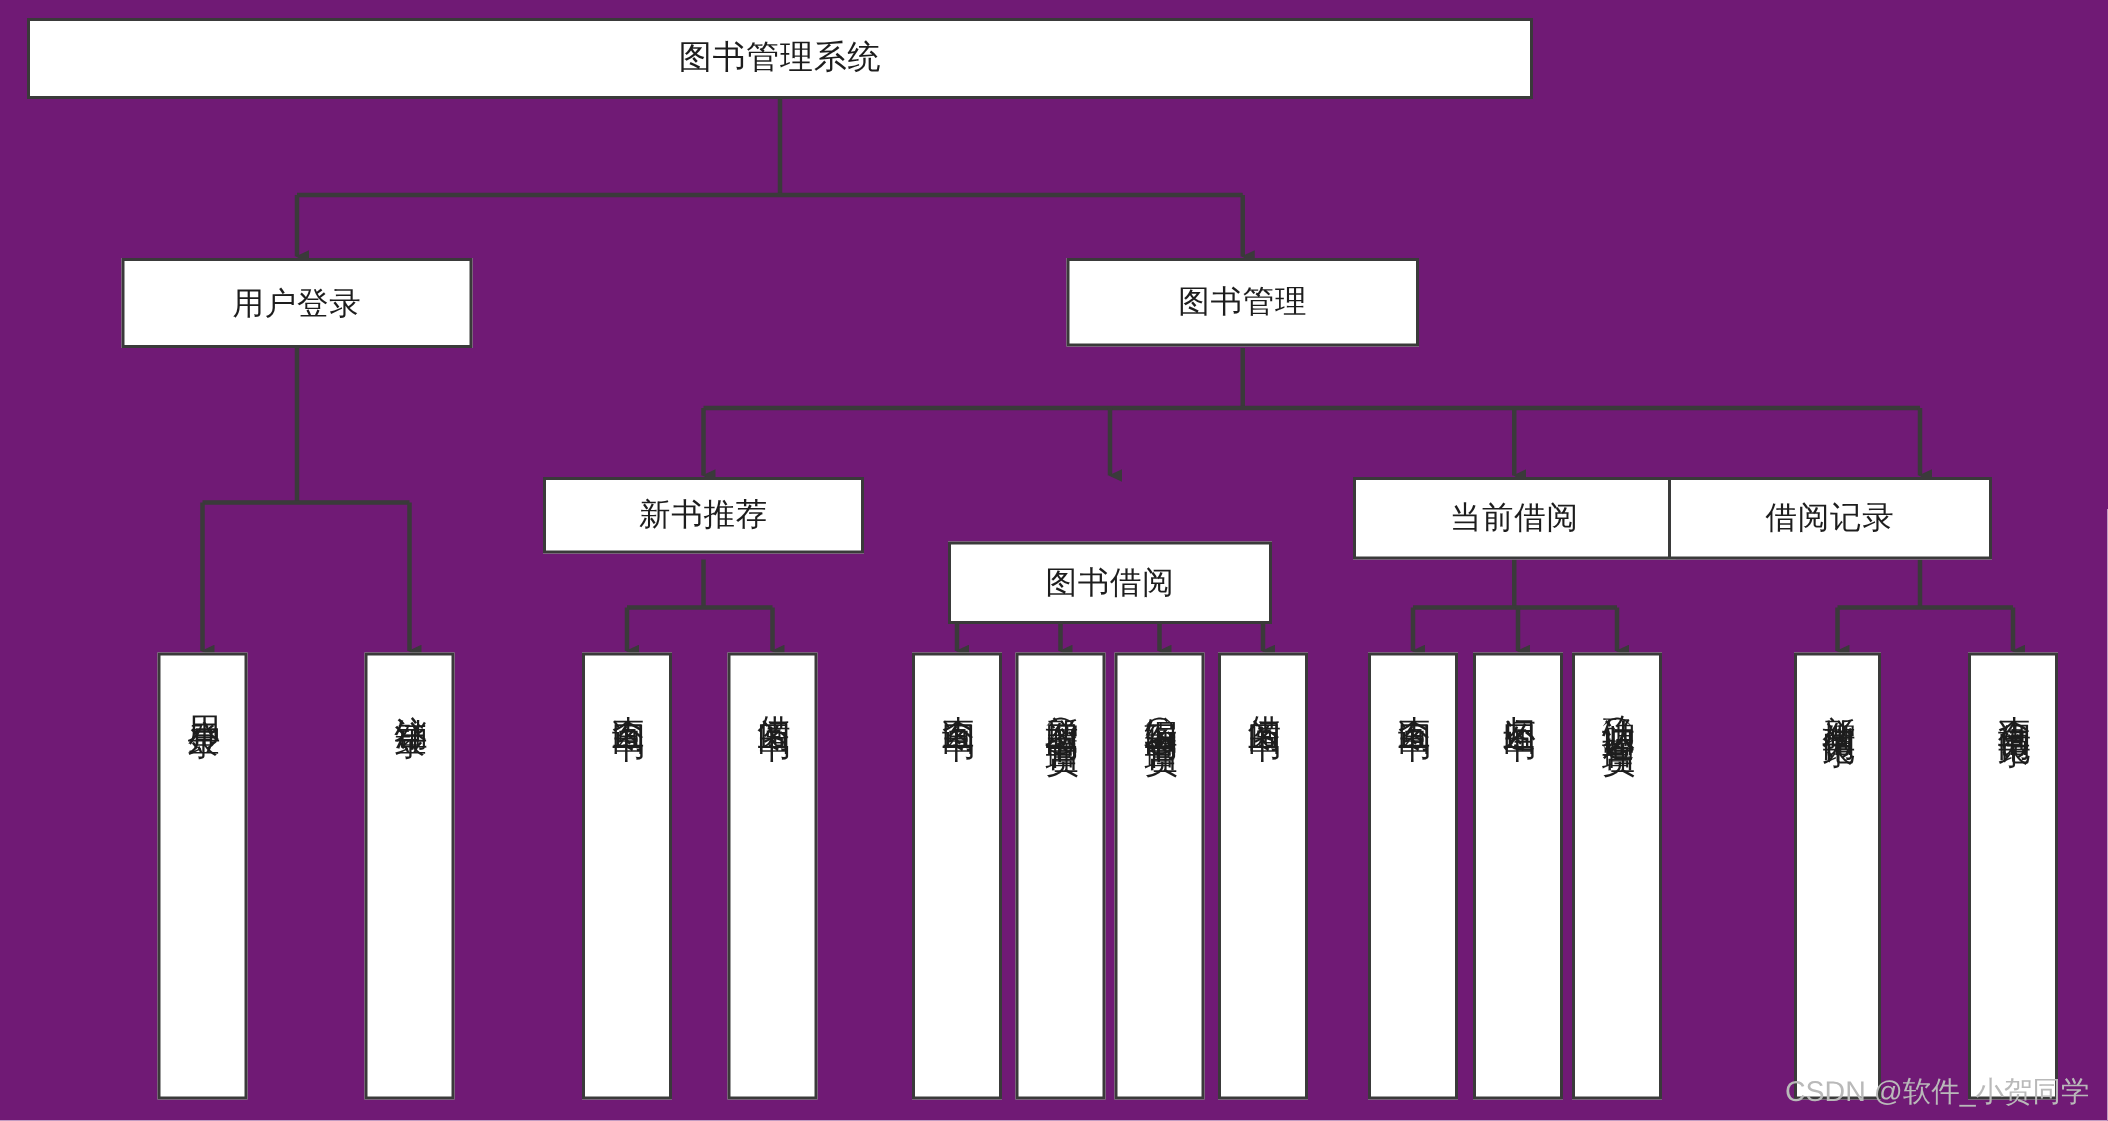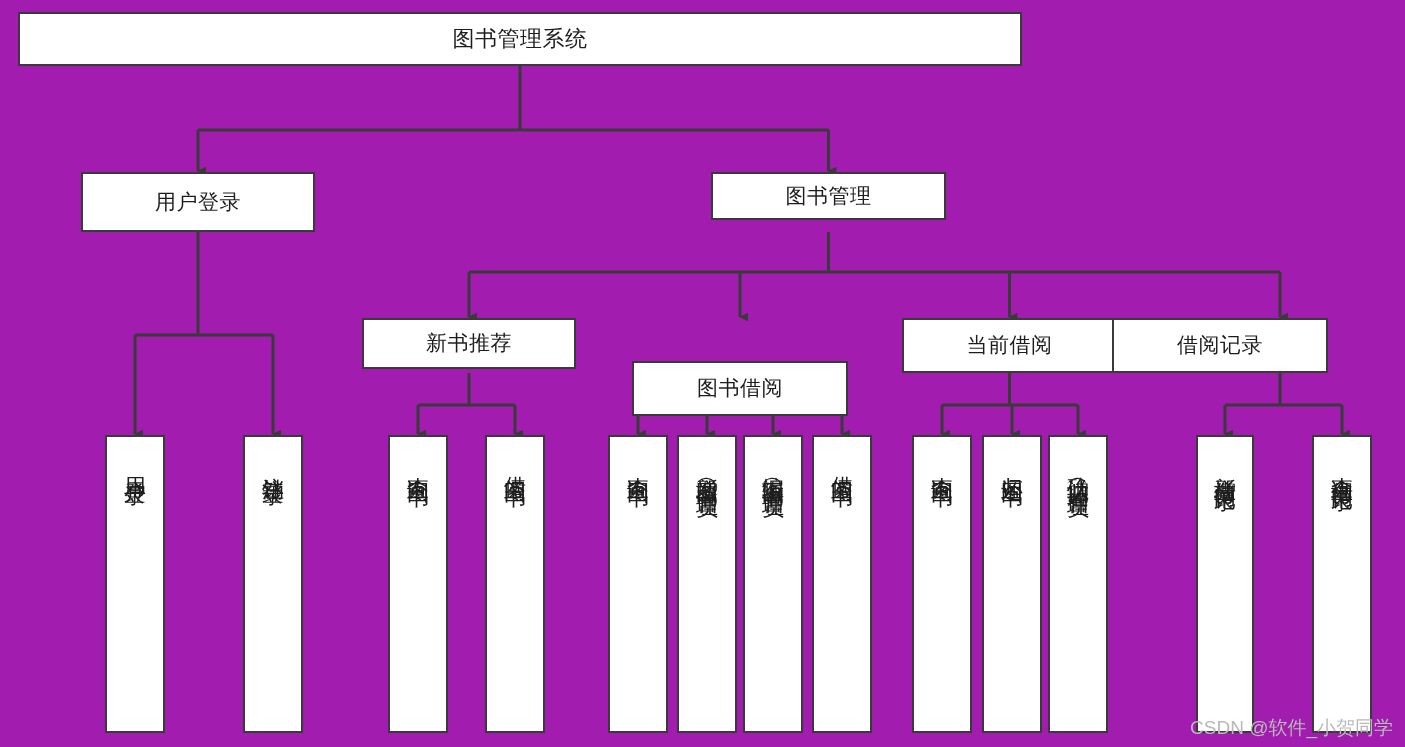--- a/index.html
+++ b/index.html
@@ -8,21 +8,21 @@
     padding: 0;
     background: #ffffff;
   }
   body {
     font-family: "DejaVu Sans", "Liberation Sans", sans-serif;
   }
   #canvas {
     position: relative;
     width: 1405px;
     height: 747px;
-    background: #a21caf;
+    background: #701a75;
     overflow: hidden;
   }
   #edges {
     position: absolute;
     left: 0;
     top: 0;
     width: 1405px;
     height: 747px;
   }
   .node {
@@ -118,21 +118,21 @@
       </g>
   </svg>
 
   <div id="nodes">
       <div class="node horizontal root" style="left: 18px; top: 12px; width: 1004px; height: 54px; border-color: rgb(58, 58, 58);">
         <span class="label" style="color: rgb(29, 29, 29);">图书管理系统</span>
       </div>
       <div class="node horizontal" style="left: 81px; top: 172px; width: 234px; height: 60px; border-color: rgb(58, 58, 58);">
         <span class="label" style="color: rgb(29, 29, 29);">用户登录</span>
       </div>
-      <div class="node horizontal" style="left: 711px; top: 172px; width: 235px; height: 48px; border-color: rgb(58, 58, 58);">
+      <div class="node horizontal" style="left: 711px; top: 172px; width: 235px; height: 59px; border-color: rgb(58, 58, 58);">
         <span class="label" style="color: rgb(29, 29, 29);">图书管理</span>
       </div>
       <div class="node horizontal" style="left: 362px; top: 318px; width: 214px; height: 51px; border-color: rgb(58, 58, 58);">
         <span class="label" style="color: rgb(29, 29, 29);">新书推荐</span>
       </div>
       <div class="node horizontal" style="left: 632px; top: 318px; width: 216px; height: 55px; border-color: rgb(58, 58, 58); margin-top: 43px;">
         <span class="label" style="color: rgb(29, 29, 29);">图书借阅</span>
       </div>
       <div class="node horizontal" style="left: 902px; top: 318px; width: 215px; height: 55px; border-color: rgb(58, 58, 58);">
         <span class="label" style="color: rgb(29, 29, 29);">当前借阅</span>

